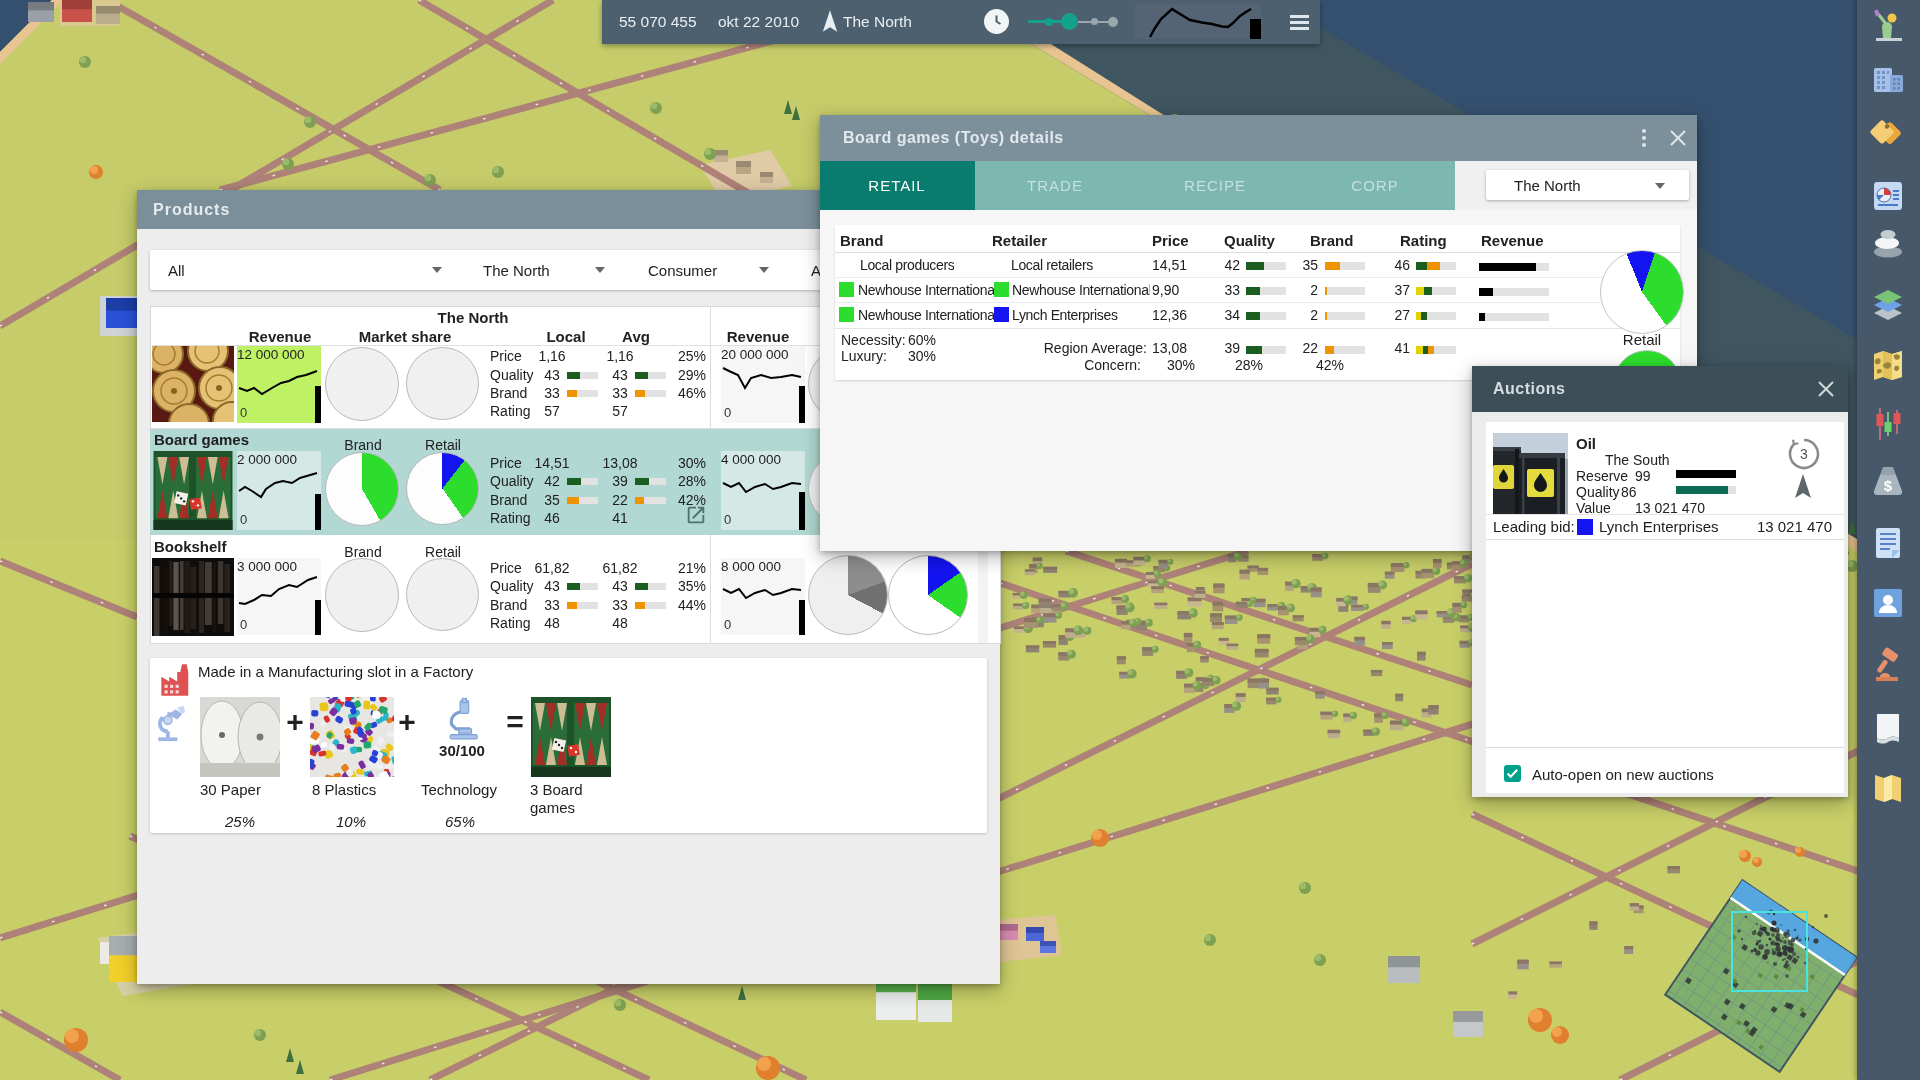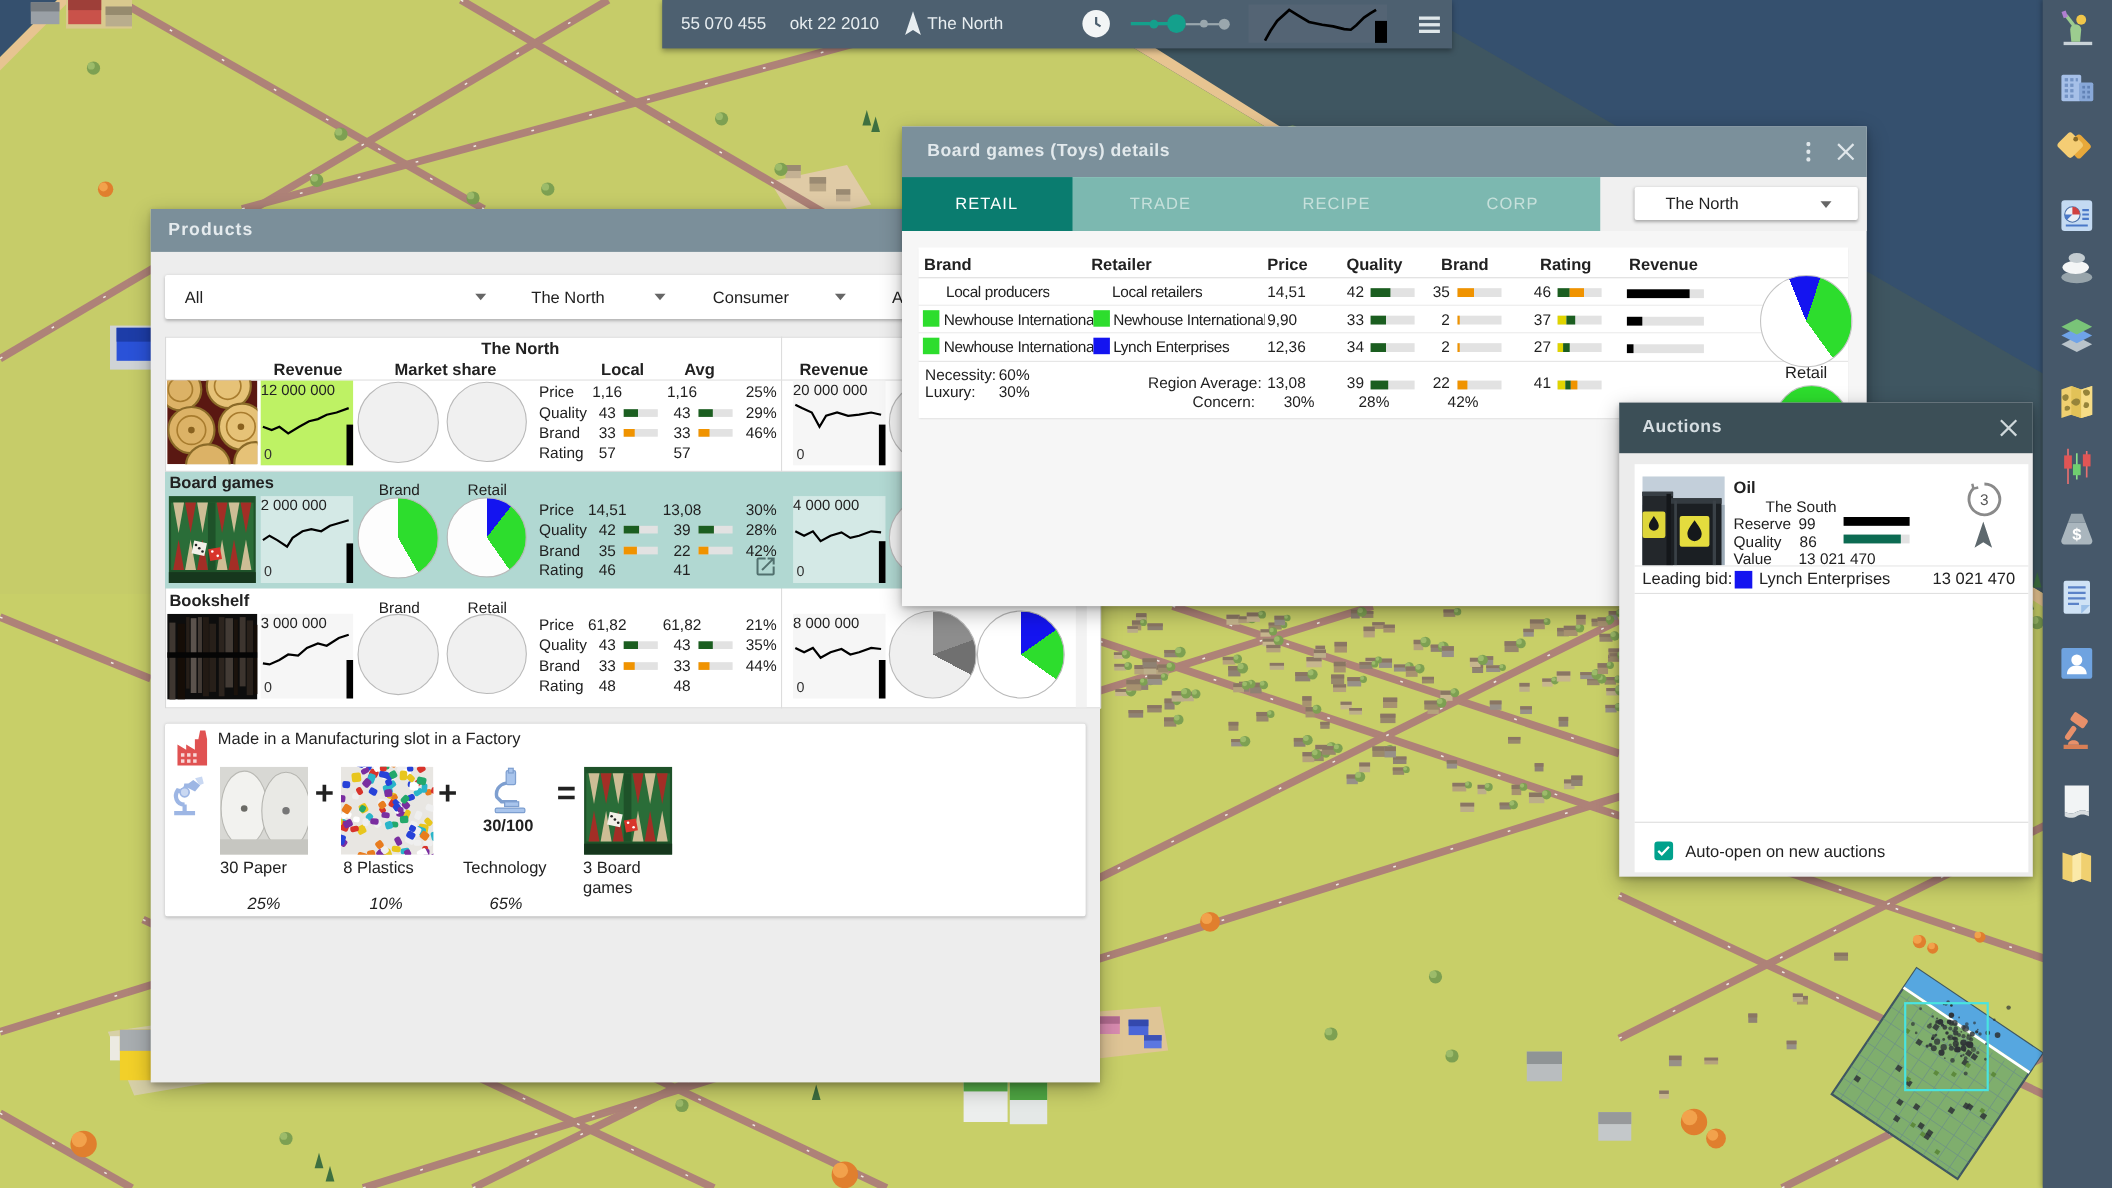--- a/index.html
+++ b/index.html
@@ -1342,21 +1342,21 @@
 <rect x="22" y="16" width="4" height="65" fill="#14171a"></rect>
       </g>
     </svg>
     <div style="position:absolute;left:104px;top:69px;font-size:15px;font-weight:700;color:#212121;white-space:nowrap;">Oil</div>
     <div style="position:absolute;left:104px;top:86px;font-size:14px;font-weight:400;color:#212121;white-space:nowrap;margin-left:29px;">The South</div>
     <div style="position:absolute;left:104px;top:102px;font-size:14px;font-weight:400;color:#212121;white-space:nowrap;">Reserve</div>
     <div style="position:absolute;left:163px;top:102px;font-size:14px;font-weight:400;color:#212121;white-space:nowrap;">99</div>
     <div style="position:absolute;left:204px;top:104px;width:60px;height:8px;background:#e2e2e2;"></div>
     <div style="position:absolute;left:204px;top:104px;width:60px;height:8px;background:#000;"></div>
     <div style="position:absolute;left:104px;top:118px;font-size:14px;font-weight:400;color:#212121;white-space:nowrap;">Quality</div>
-    <div style="position:absolute;left:164px;top:118px;font-size:14px;font-weight:400;color:#212121;white-space:nowrap;">86</div>
+    <div style="position:absolute;left:149px;top:118px;font-size:14px;font-weight:400;color:#212121;white-space:nowrap;">86</div>
     <div style="position:absolute;left:204px;top:120px;width:60px;height:8px;background:#e2e2e2;"></div>
     <div style="position:absolute;left:204px;top:120px;width:52px;height:8px;background:#0c6b52;"></div>
     <div style="position:absolute;left:104px;top:134px;font-size:14px;font-weight:400;color:#212121;white-space:nowrap;">Value</div>
     <div style="position:absolute;left:163px;top:134px;font-size:14px;font-weight:400;color:#212121;white-space:nowrap;">13 021 470</div>
     <svg style="position:absolute;left:315px;top:71px;" width="34" height="34" viewBox="0 0 34 34">
 <path d="M 17 3 A 14 14 0 1 1 7 7.2" fill="none" stroke="#8a8a8a" stroke-width="2.6"></path>
 <path d="M7 7.2l-1-4.4M7 7.2l4.4-1" stroke="#8a8a8a" stroke-width="2.2" fill="none"></path>
 <text x="17" y="22" font-size="14" fill="#555" text-anchor="middle" font-family="Liberation Sans">3</text>
     </svg>
     <svg style="position:absolute;left:321px;top:108px;" width="20" height="25" viewBox="0 0 20 25">

